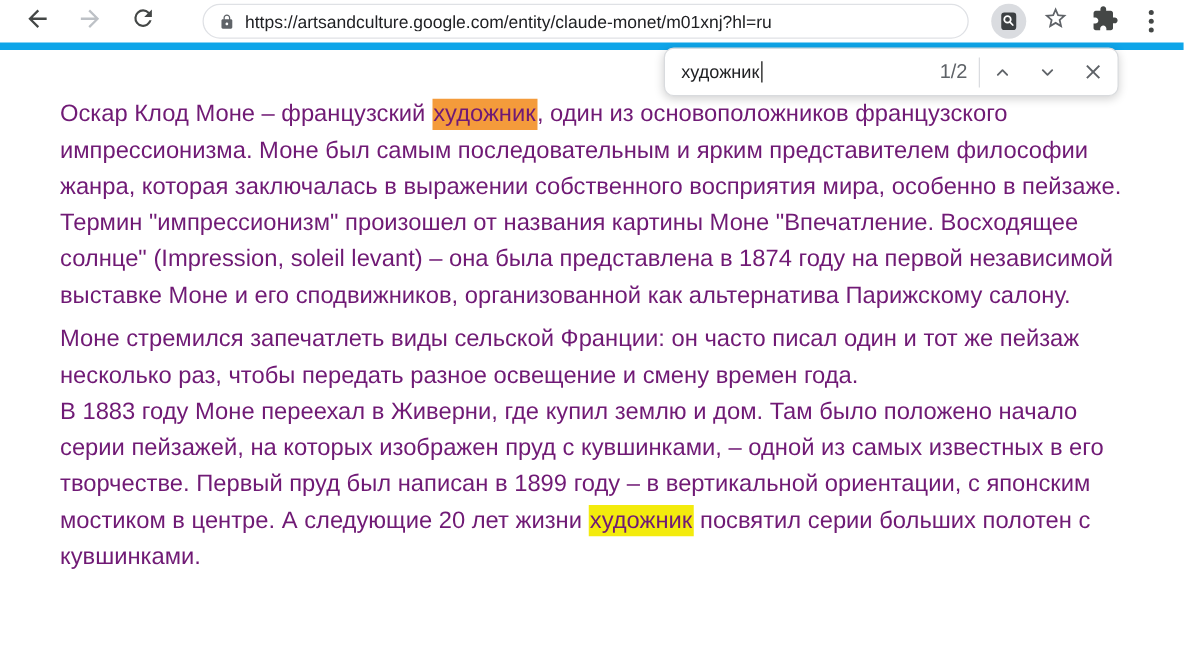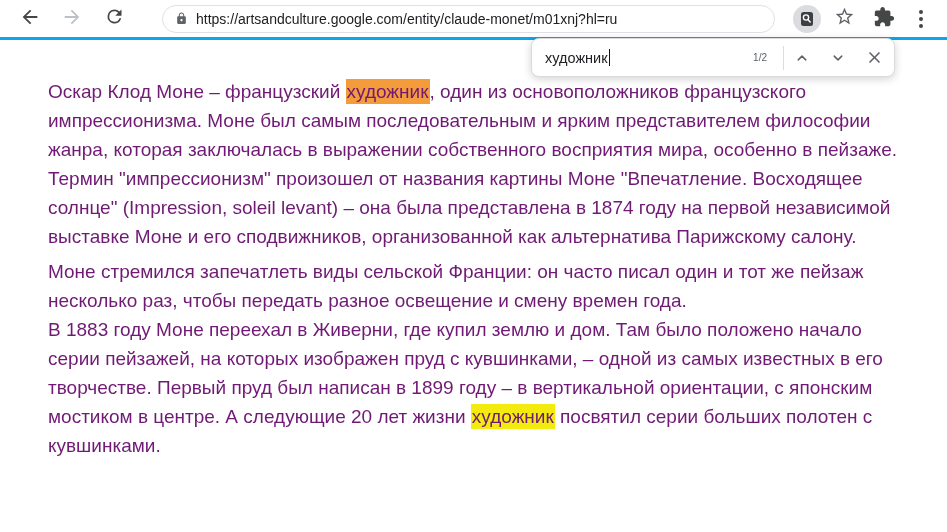--- a/index.html
+++ b/index.html
@@ -1,21 +1,21 @@
 <!DOCTYPE html>
 <html style="--hl-active: #F49B3B; --hl-match: #F3EB0D;"><head>
 <meta charset="utf-8">
 <style>
   * { margin:0; padding:0; box-sizing:border-box; }
   html,body { width:947px; height:532px; overflow:hidden; background:#fff;
               font-family:"Liberation Sans", sans-serif; }
 
   
   .toolbar { display:flex; align-items:center; height:40px; background:#fff;
-             border-bottom:3px solid #0ea5e9; padding:0 12px; gap:6px; position:relative; z-index:5; }
+             border-bottom:6px solid #0ea5e9; padding:0 12px; gap:6px; position:relative; z-index:5; }
   .tb-btn { width:36px; height:32px; display:flex; align-items:center; justify-content:center;
             border-radius:50%; flex:0 0 auto; cursor:pointer; }
   .omnibox { flex:1 1 auto; height:28px; margin-left:24px; margin-right:12px;
              border:1px solid #DFE1E5; border-radius:14px; background:#fff;
              display:flex; align-items:center; padding:0 12px; gap:8px; min-width:0; }
   .url { font-size:14px; color:#202124; white-space:nowrap; overflow:hidden; }
   .circle-btn { width:28px; height:28px; border-radius:50%; background:#DADCE0;
                 display:flex; align-items:center; justify-content:center; flex:0 0 auto; }
   .dots { display:flex; flex-direction:column; gap:3px; align-items:center; }
   .dots i { width:4px; height:4px; border-radius:50%; background:#444746; display:block; }
@@ -23,21 +23,21 @@
   
   .findbar { position:absolute; top:38px; left:531px; width:364px; height:39px;
              background:#fff; border:1px solid #D9DBDE; border-radius:8px;
              box-shadow:0 2px 8px rgba(0,0,0,.18); display:flex; align-items:center;
              z-index:10; padding-right:2px; }
   .find-field { flex:1 1 auto; display:flex; align-items:center; padding-left:13px;
                 font-size:14.5px; color:#202124; min-width:0; }
   .caret { display:inline-block; width:1.5px; height:17px; background:#111; margin-left:1px;
            animation:blink 1s steps(1) infinite; }
   @keyframes blink { 50% { opacity:0; } }
-  .find-count { color:#5F6368; font-size:10px; margin-right:16px; flex:0 0 auto; }
+  .find-count { color:#5F6368; font-size:16px; margin-right:9px; flex:0 0 auto; }
   .find-divider { width:1px; height:24px; background:#DADCE0; flex:0 0 auto; }
   .find-btn { width:36px; height:36px; display:flex; align-items:center; justify-content:center;
               border-radius:50%; flex:0 0 auto; cursor:pointer; }
 
   
   .article { position:relative; padding:37px 0 0 48px; width:900px; }
   .para { width:850px; font-size:19px; line-height:29px; color:#701a75; margin-bottom:6px; }
   .hl-active { background:var(--hl-active,#F49B3B); padding:2px 1px; }
   .hl-match  { background:var(--hl-match,#F3EB0D);  padding:2px 1px; }
 </style>

